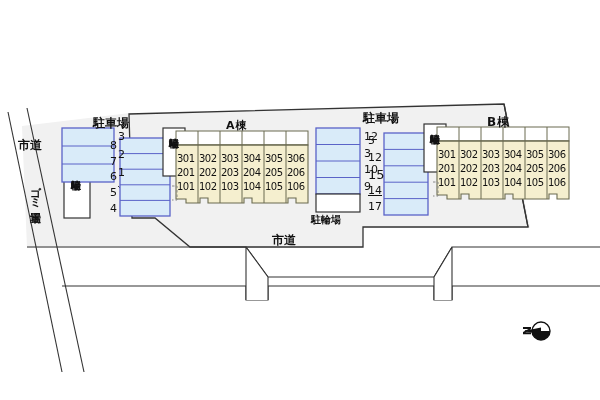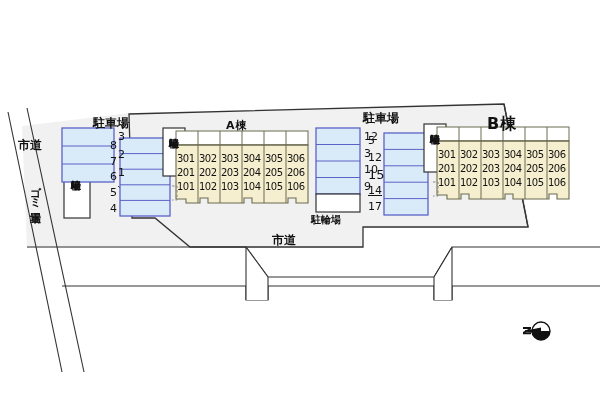--- a/index.html
+++ b/index.html
@@ -149,21 +149,21 @@
 
   <div class="lbl jp" style="left:93px;top:117px;font-size:12px;">駐車場</div>
   <div class="lbl jp" style="left:363px;top:112px;font-size:12px;">駐車場</div>
 
   <div class="lbl jp vert" style="left:70px;top:172px;font-size:10px;">駐輪場</div>
   <div class="lbl jp vert" style="left:168px;top:130px;font-size:10px;">駐輪場</div>
   <div class="lbl jp" style="left:311px;top:215px;font-size:10px;">駐輪場</div>
   <div class="lbl jp vert" style="left:429px;top:126px;font-size:10px;">駐輪場</div>
 
   <div class="lbl jp" style="left:226px;top:120px;font-size:11px;letter-spacing:1px;">A棟</div>
-  <div class="lbl jp" style="left:487px;top:116px;font-size:16px;letter-spacing:1px;">B棟</div>
+  <div class="lbl jp" style="left:487px;top:116px;font-size:12px;letter-spacing:1px;">B棟</div>
 
   <div class="lbl num" style="left:118px;top:131px;font-size:11px;">3</div>
   <div class="lbl num" style="left:118px;top:149px;font-size:11px;">2</div>
   <div class="lbl num" style="left:118px;top:167px;font-size:11px;">1</div>
 
   <div class="lbl num" style="left:110px;top:140px;font-size:11px;">8</div>
   <div class="lbl num" style="left:110px;top:156px;font-size:11px;">7</div>
   <div class="lbl num" style="left:110px;top:171px;font-size:11px;">6</div>
   <div class="lbl num" style="left:110px;top:187px;font-size:11px;">5</div>
   <div class="lbl num" style="left:110px;top:203px;font-size:11px;">4</div>

